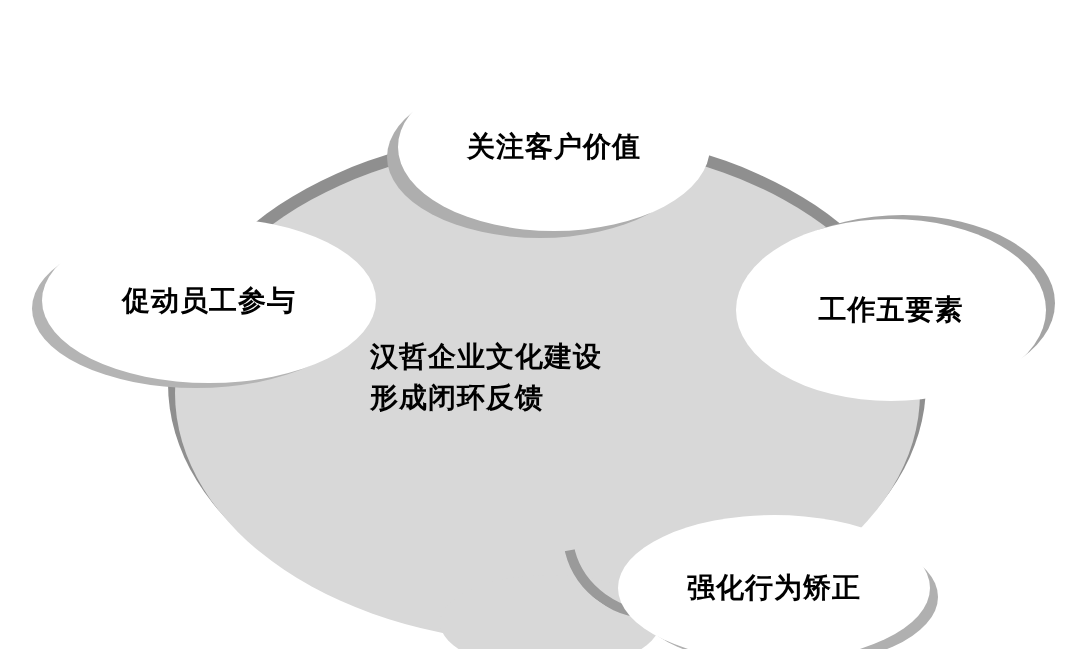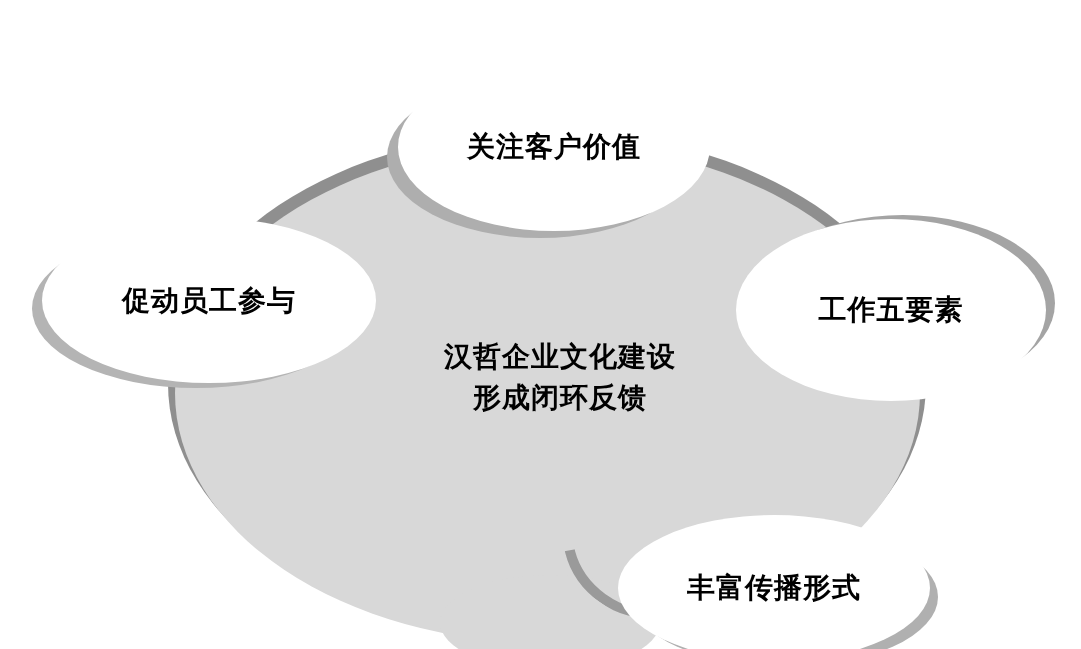--- a/index.html
+++ b/index.html
@@ -112,21 +112,20 @@
     border-bottom: 10px solid #9a9a9a;
     box-sizing: border-box;
     transform: rotate(35deg);
     z-index: 2;
   }
   .center-text {
     position: absolute;
     left: 370px;
     top: 302px;
     width: 380px;
-    text-align: center;
     z-index: 4;
     font-size: 28px;
     font-weight: bold;
     color: #000000;
     line-height: 1.45;
     letter-spacing: 1px;
   }
   .return-mark {
     position: absolute;
     left: 1036px;
@@ -153,21 +152,21 @@
   <div class="node node-left">
     <span class="label">促动员工参与</span>
   </div>
 
   <div class="node node-right">
     <span class="label">工作五要素</span>
   </div>
 
 
   <div class="node node-bottom-right">
-    <span class="label">丰富传播形式</span>
+    <span class="label">强化行为矫正</span>
   </div>
 
   <div class="center-text">
     <div>汉哲企业文化建设</div>
     <div>形成闭环反馈</div>
   </div>
 
   <div class="return-mark">↵</div>
 
 </div>

